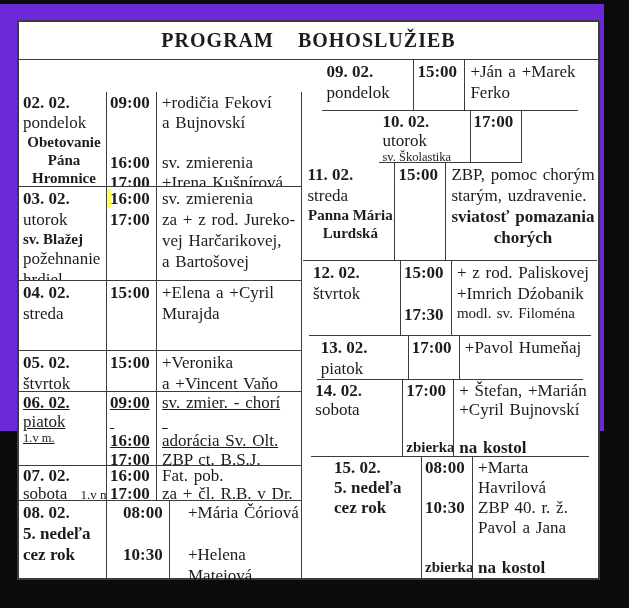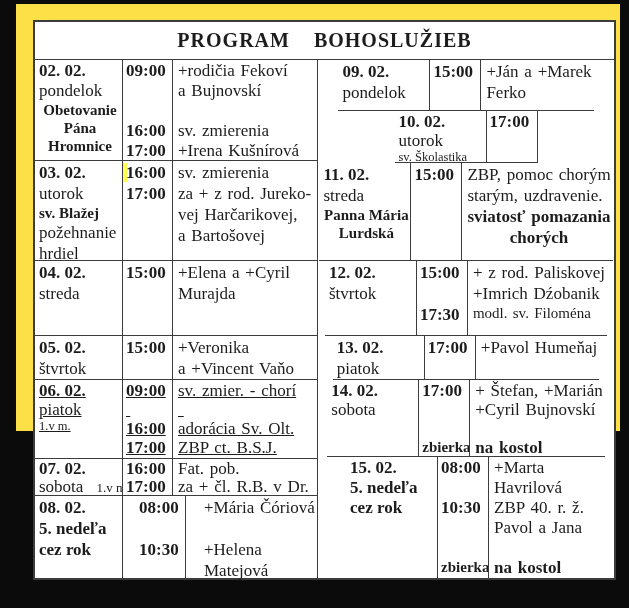--- a/index.html
+++ b/index.html
@@ -3,22 +3,22 @@
 <meta charset="utf-8">
 <style>
   html,body { margin:0; padding:0; }
   body {
     width:629px; height:608px; position:relative;
     background:#0b0b0b; overflow:hidden;
     font-family:"Liberation Serif","DejaVu Serif",serif;
     color:#1c1c1c;
   }
   .sheet {
-    position:absolute; left:16px; top:4px; width:604px; height:427px;
-    background:#fde047;
+    position:absolute; left:0; top:4px; width:604px; height:427px;
+    background:#6d28d9;
   }
   .program {
     position:absolute; left:17px; top:16px; width:583px; height:560px;
     border:2px solid #3c3c3c; box-sizing:border-box; background:#fff;
   }
   .title {
     height:37px; border-bottom:1px solid #3c3c3c;
     display:flex; align-items:center; justify-content:center;
     font-weight:bold; font-size:20px; letter-spacing:1px; white-space:pre;
   }
@@ -52,21 +52,21 @@
   .sfx { font-size:13px; margin-left:13px; font-weight:normal; }
 </style>
 </head>
 <body>
 
 <div class="sheet">
   <div class="program">
     <div class="title">PROGRAM    BOHOSLUŽIEB</div>
     <div class="tables">
       <div class="half left" id="left-table">
-          <div class="row" style="height: 101px; --lh: 20px;">
+          <div class="row" style="height: 101px; margin-top: 32px; --lh: 20px;">
             <div class="cell date">
               <div class="ln b">02. 02.</div>
               <div class="ln">pondelok</div>
               <div class="ln b m c">Obetovanie</div>
               <div class="ln b m c">Pána</div>
               <div class="ln b m c">Hromnice</div>
             </div>
             <div class="cell time">
               <div class="ln b">09:00</div>
               <div class="ln">&nbsp;</div>

